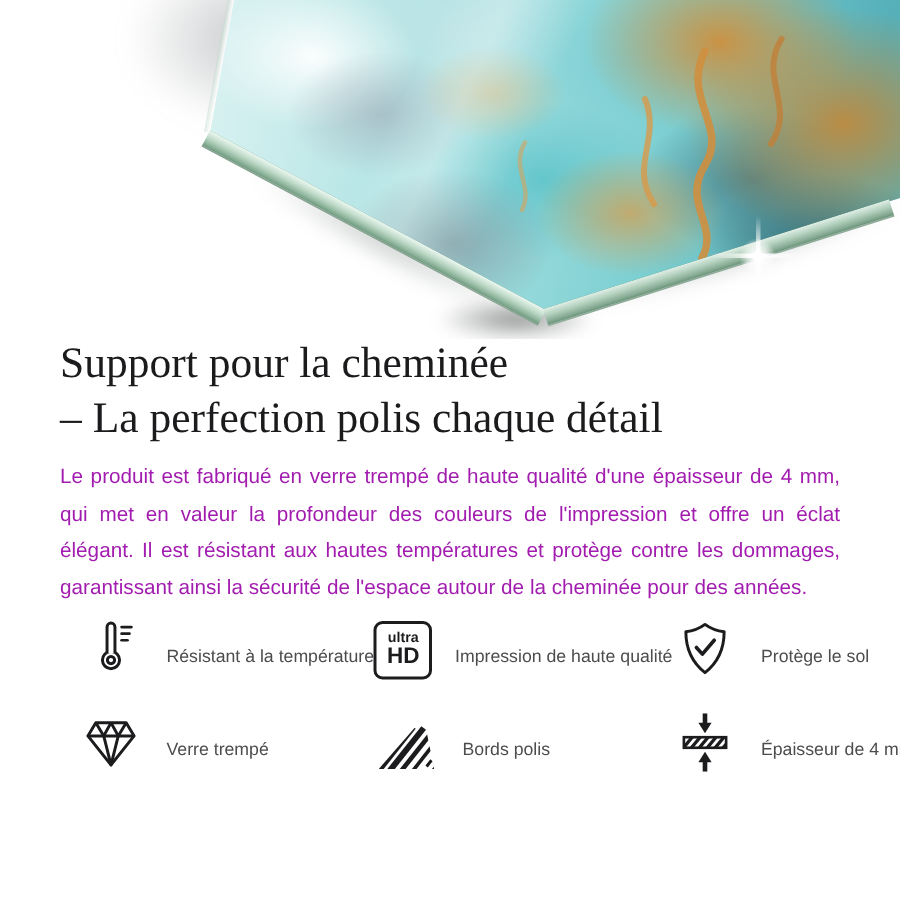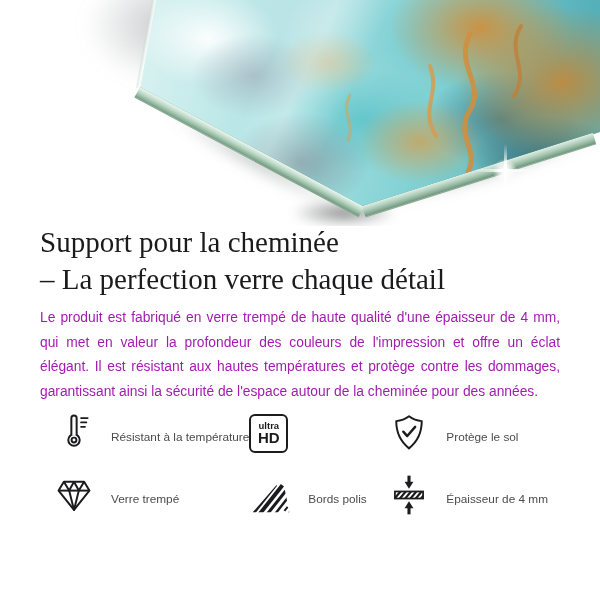--- a/index.html
+++ b/index.html
@@ -139,21 +139,21 @@
     <div class="edge-br"></div>
 
     <div class="sparkle">
       <div class="core"></div>
     </div>
   </div>
 
   <div class="content">
     <h1 class="title">
       <span>Support pour la cheminée</span>
-      <span>– La perfection verre chaque détail</span>
+      <span>– La perfection polis chaque détail</span>
     </h1>
 
     <p class="description">Le produit est fabriqué en verre trempé de haute qualité d'une épaisseur de 4 mm, qui met en valeur la profondeur des couleurs de l'impression et offre un éclat élégant. Il est résistant aux hautes températures et protège contre les dommages, garantissant ainsi la sécurité de l'espace autour de la cheminée pour des années.</p>
 
     <div class="features">
 
       <div class="feature">
         <div class="feature-icon">
           <svg class="icon-svg" width="44" height="44" viewBox="0 0 100 100">
             <g fill="none" stroke="#1c1c1e" stroke-width="4.5">
@@ -171,20 +171,21 @@
         <div class="feature-label">Résistant à la température</div>
       </div>
 
       <div class="feature">
         <div class="feature-icon">
           <div class="uhd-box">
             <span class="uhd-top">ultra</span>
             <span class="uhd-bottom">HD</span>
           </div>
         </div>
+        <div class="feature-label">Impression de haute qualité</div>
       </div>
 
       <div class="feature">
         <div class="feature-icon">
           <svg class="icon-svg" width="44" height="44" viewBox="0 0 100 100">
             <path d="M50,12 C58,18 68,22 79,23 C79,48 69,70 50,85 C31,70 21,48 21,23 C32,22 42,18 50,12 Z" fill="none" stroke="#1c1c1e" stroke-width="4.5" stroke-linejoin="round"></path>
             <path d="M37,47 L46,57 L64,36" fill="none" stroke="#1c1c1e" stroke-width="5.5" stroke-linecap="round" stroke-linejoin="round"></path>
           </svg>
         </div>
         <div class="feature-label">Protège le sol</div>

